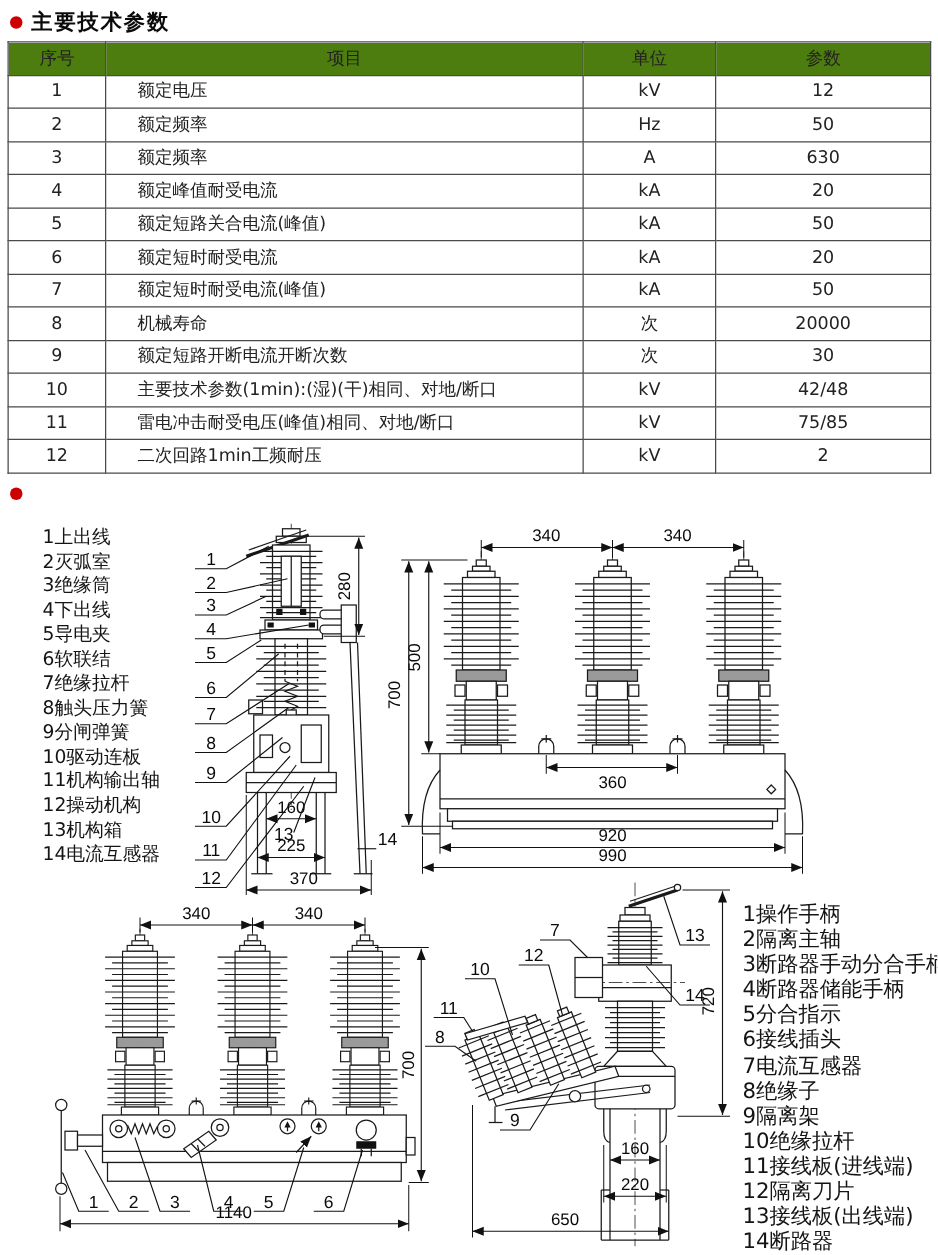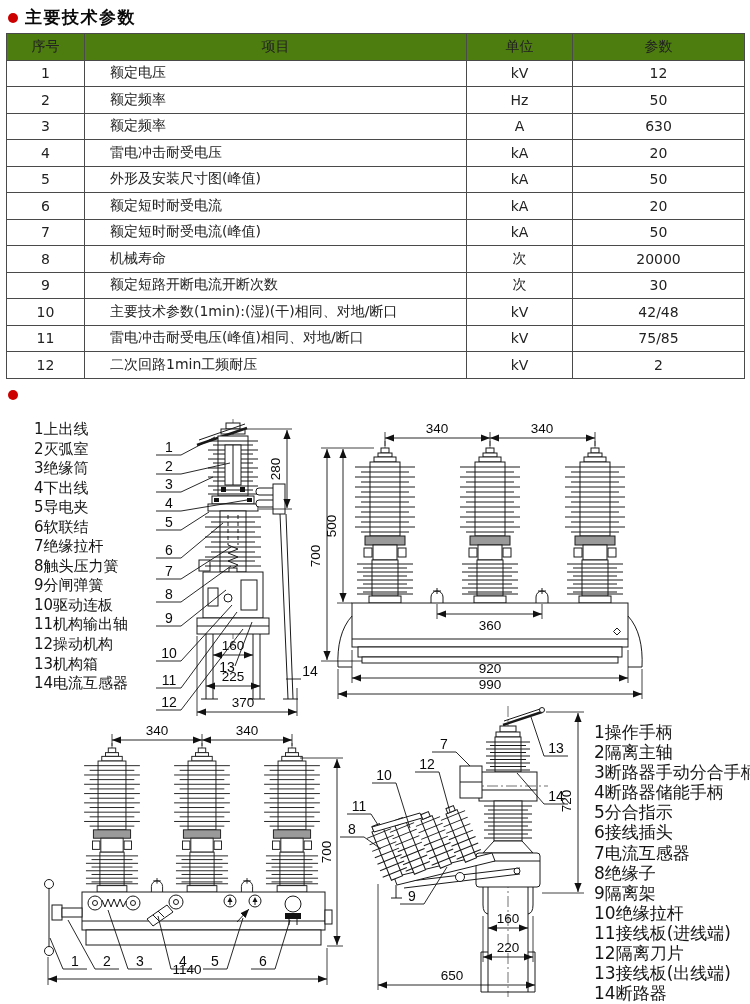--- a/index.html
+++ b/index.html
@@ -71,27 +71,27 @@
           <td>50</td>
         </tr>
       <tr>
           <td>3</td>
           <td class="item">额定频率</td>
           <td>A</td>
           <td>630</td>
         </tr>
       <tr>
           <td>4</td>
-          <td class="item">雷电冲击耐受电压</td>
+          <td class="item">额定峰值耐受电流</td>
           <td>kA</td>
           <td>20</td>
         </tr>
       <tr>
           <td>5</td>
-          <td class="item">外形及安装尺寸图(峰值)</td>
+          <td class="item">额定短路关合电流(峰值)</td>
           <td>kA</td>
           <td>50</td>
         </tr>
       <tr>
           <td>6</td>
           <td class="item">额定短时耐受电流</td>
           <td>kA</td>
           <td>20</td>
         </tr>
       <tr>

